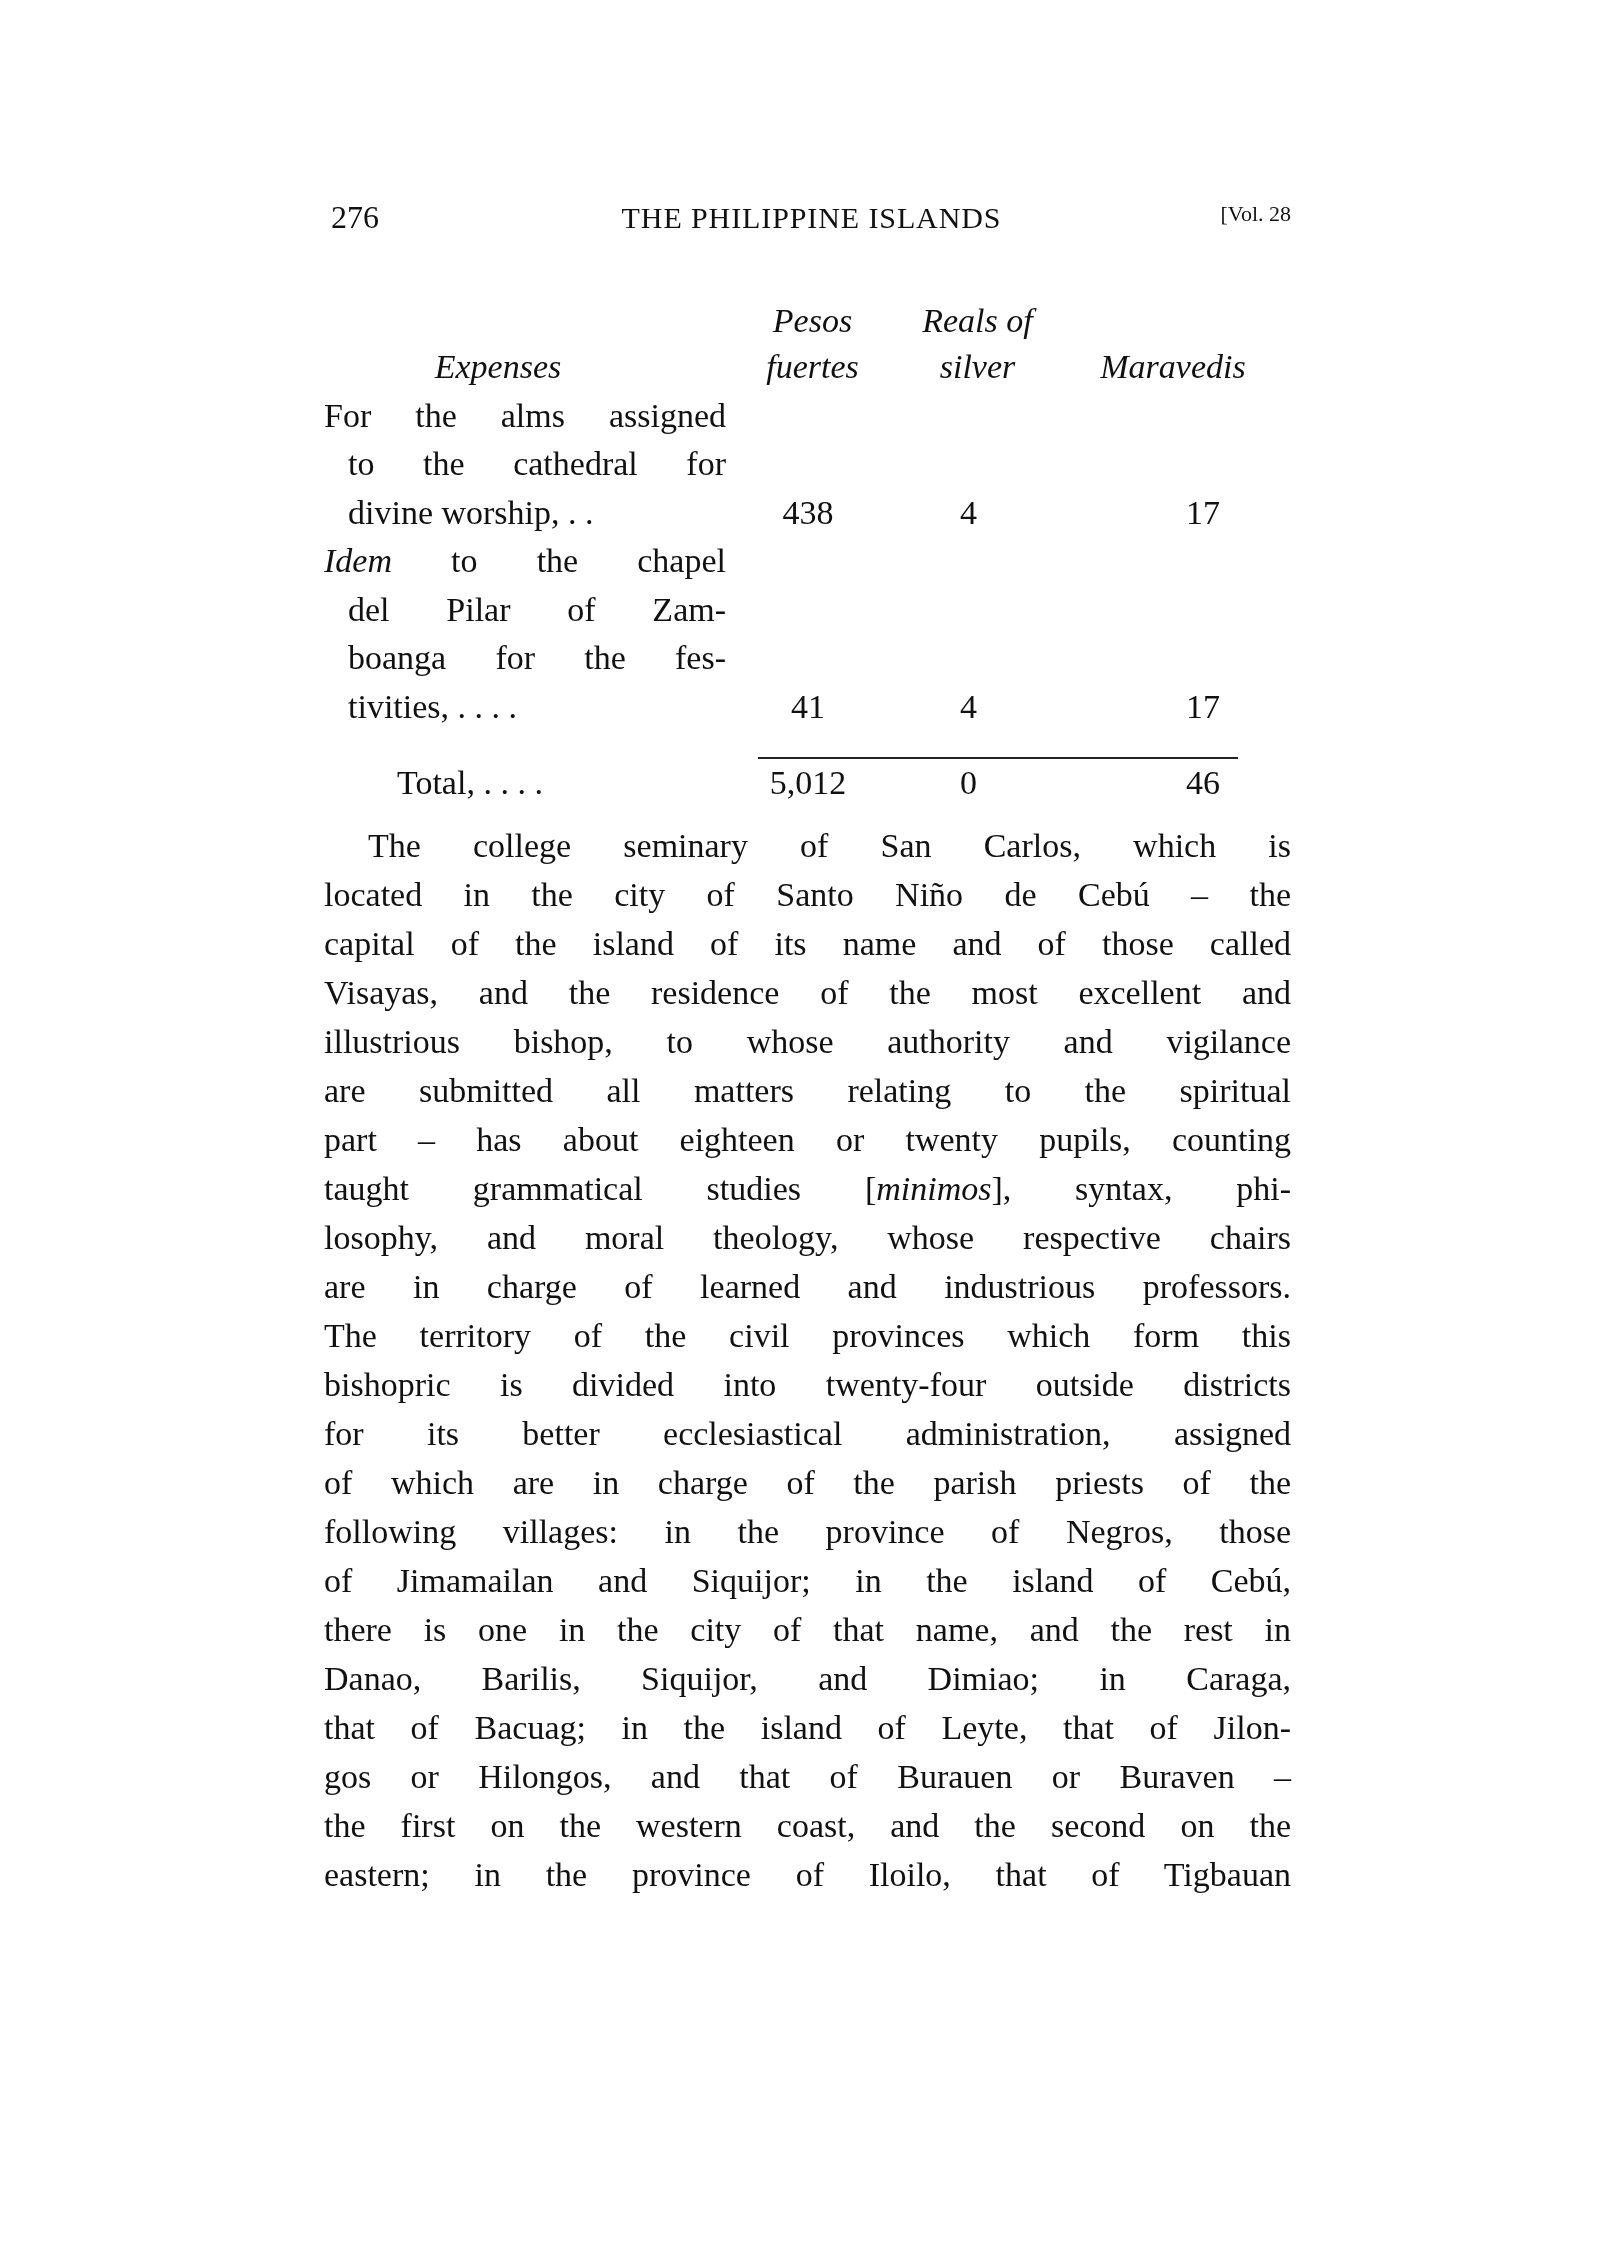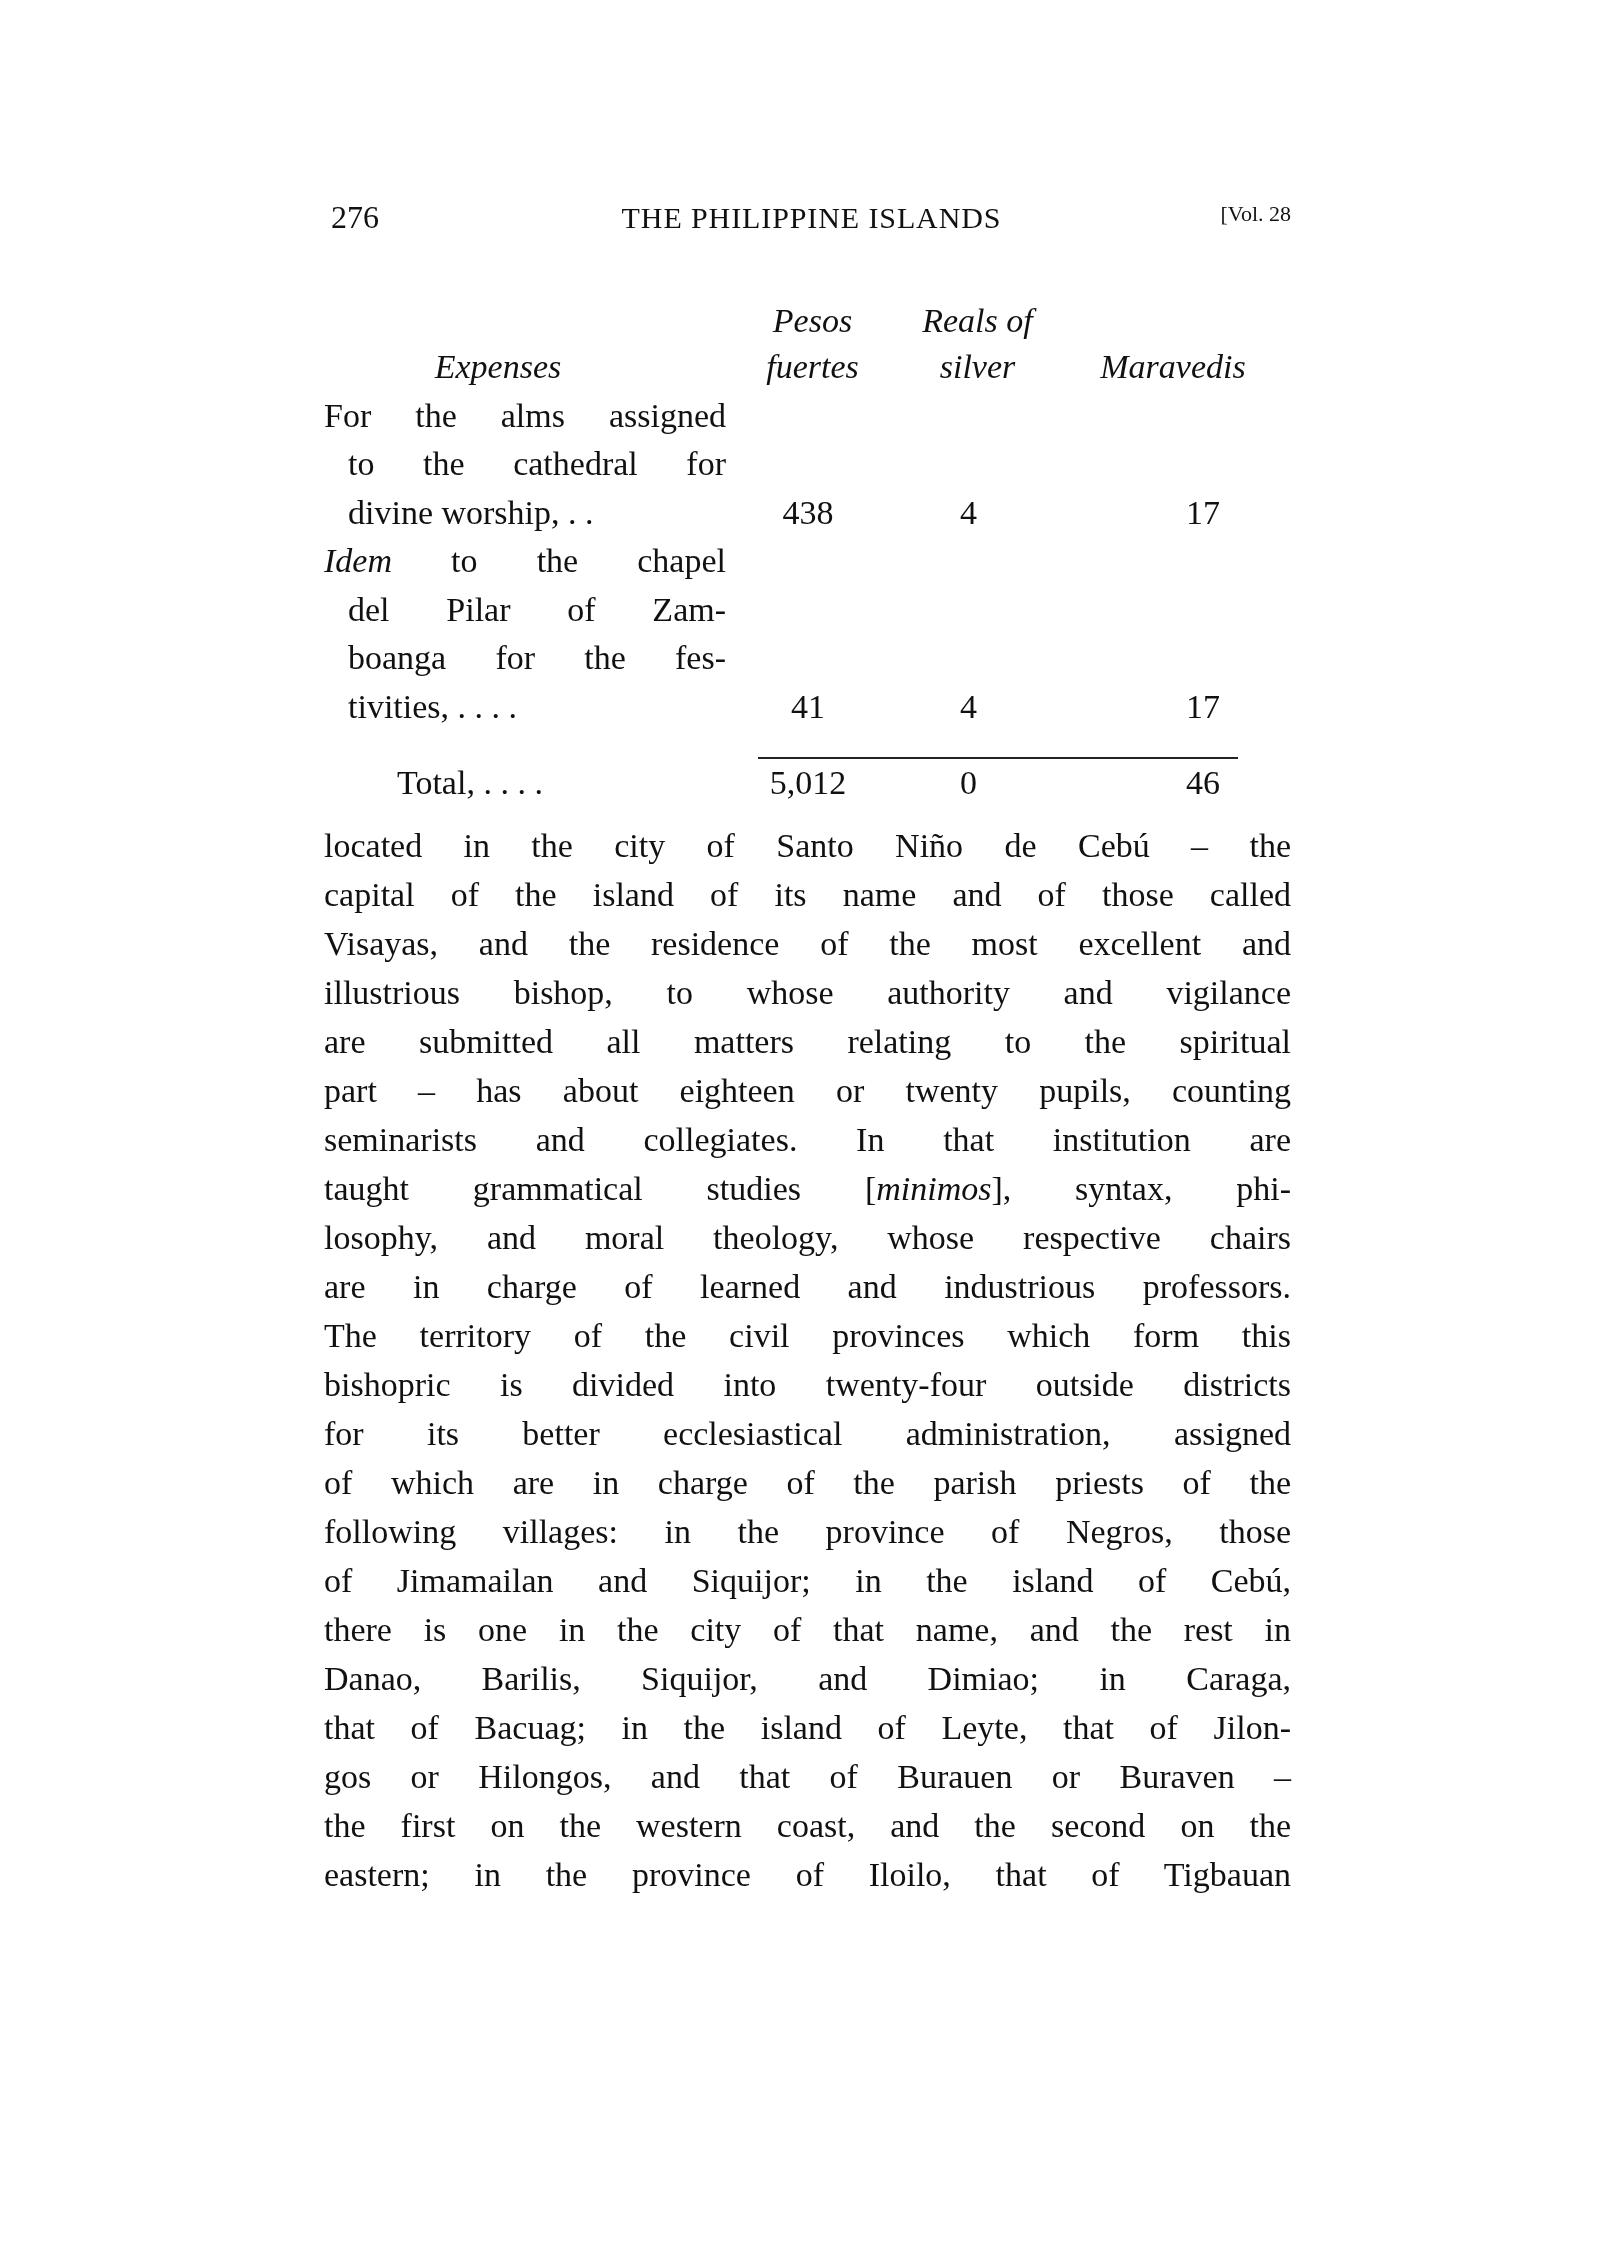--- a/index.html
+++ b/index.html
@@ -99,27 +99,27 @@
 
     <div class="tline" style="top:462px;">
       <span class="tdesc noj" style="left:73px;width:329px;">Total, . . . .</span>
       <span class="num n-pesos">5,012</span>
       <span class="num n-reals">0</span>
       <span class="num n-mara">46</span>
     </div>
   </div>
 
   <div class="para">
+    <div class="pline first">The college seminary of San Carlos, which is</div>
     <div class="pline">located in the city of Santo Niño de Cebú – the</div>
     <div class="pline">capital of the island of its name and of those called</div>
     <div class="pline">Visayas, and the residence of the most excellent and</div>
     <div class="pline">illustrious bishop, to whose authority and vigilance</div>
     <div class="pline">are submitted all matters relating to the spiritual</div>
     <div class="pline">part – has about eighteen or twenty pupils, counting</div>
-    <div class="pline">seminarists and collegiates. In that institution are</div>
     <div class="pline"><span>taught grammatical studies [</span><i>minimos</i><span>], syntax, phi-</span></div>
     <div class="pline">losophy, and moral theology, whose respective chairs</div>
     <div class="pline">are in charge of learned and industrious professors.</div>
     <div class="pline">The territory of the civil provinces which form this</div>
     <div class="pline">bishopric is divided into twenty-four outside districts</div>
     <div class="pline">for its better ecclesiastical administration, assigned</div>
     <div class="pline">of which are in charge of the parish priests of the</div>
     <div class="pline">following villages: in the province of Negros, those</div>
     <div class="pline">of Jimamailan and Siquijor; in the island of Cebú,</div>
     <div class="pline">there is one in the city of that name, and the rest in</div>

